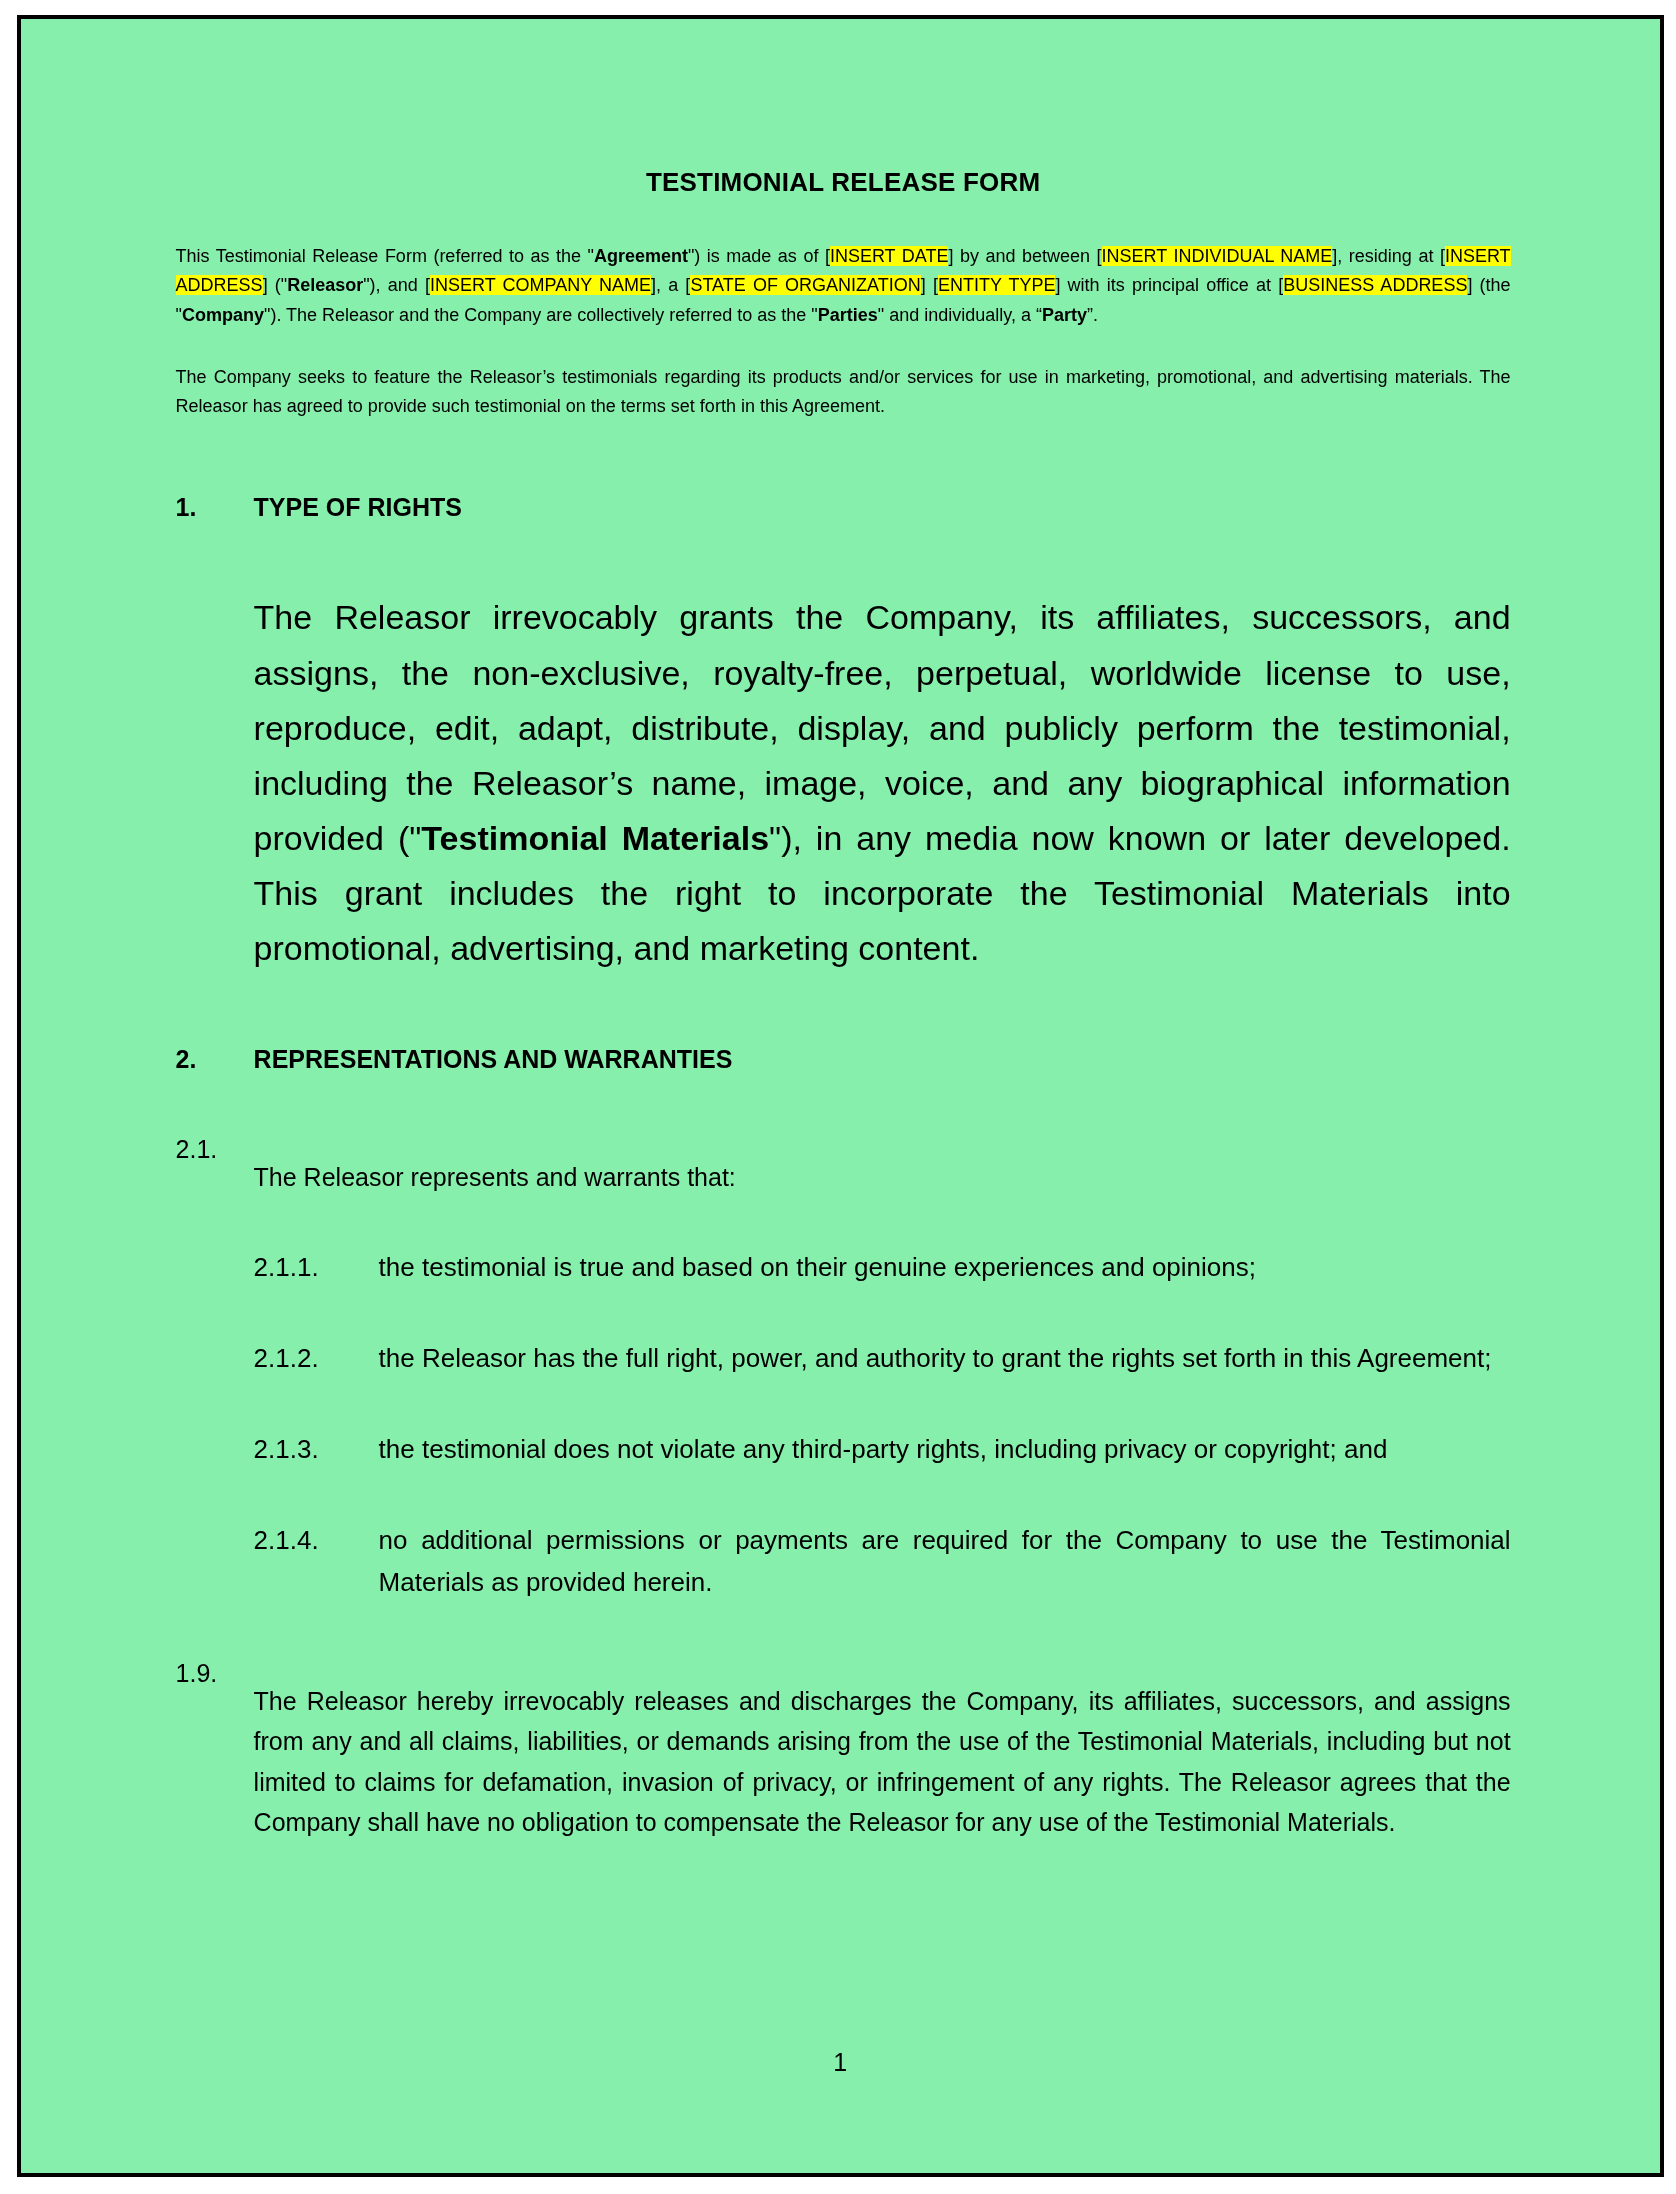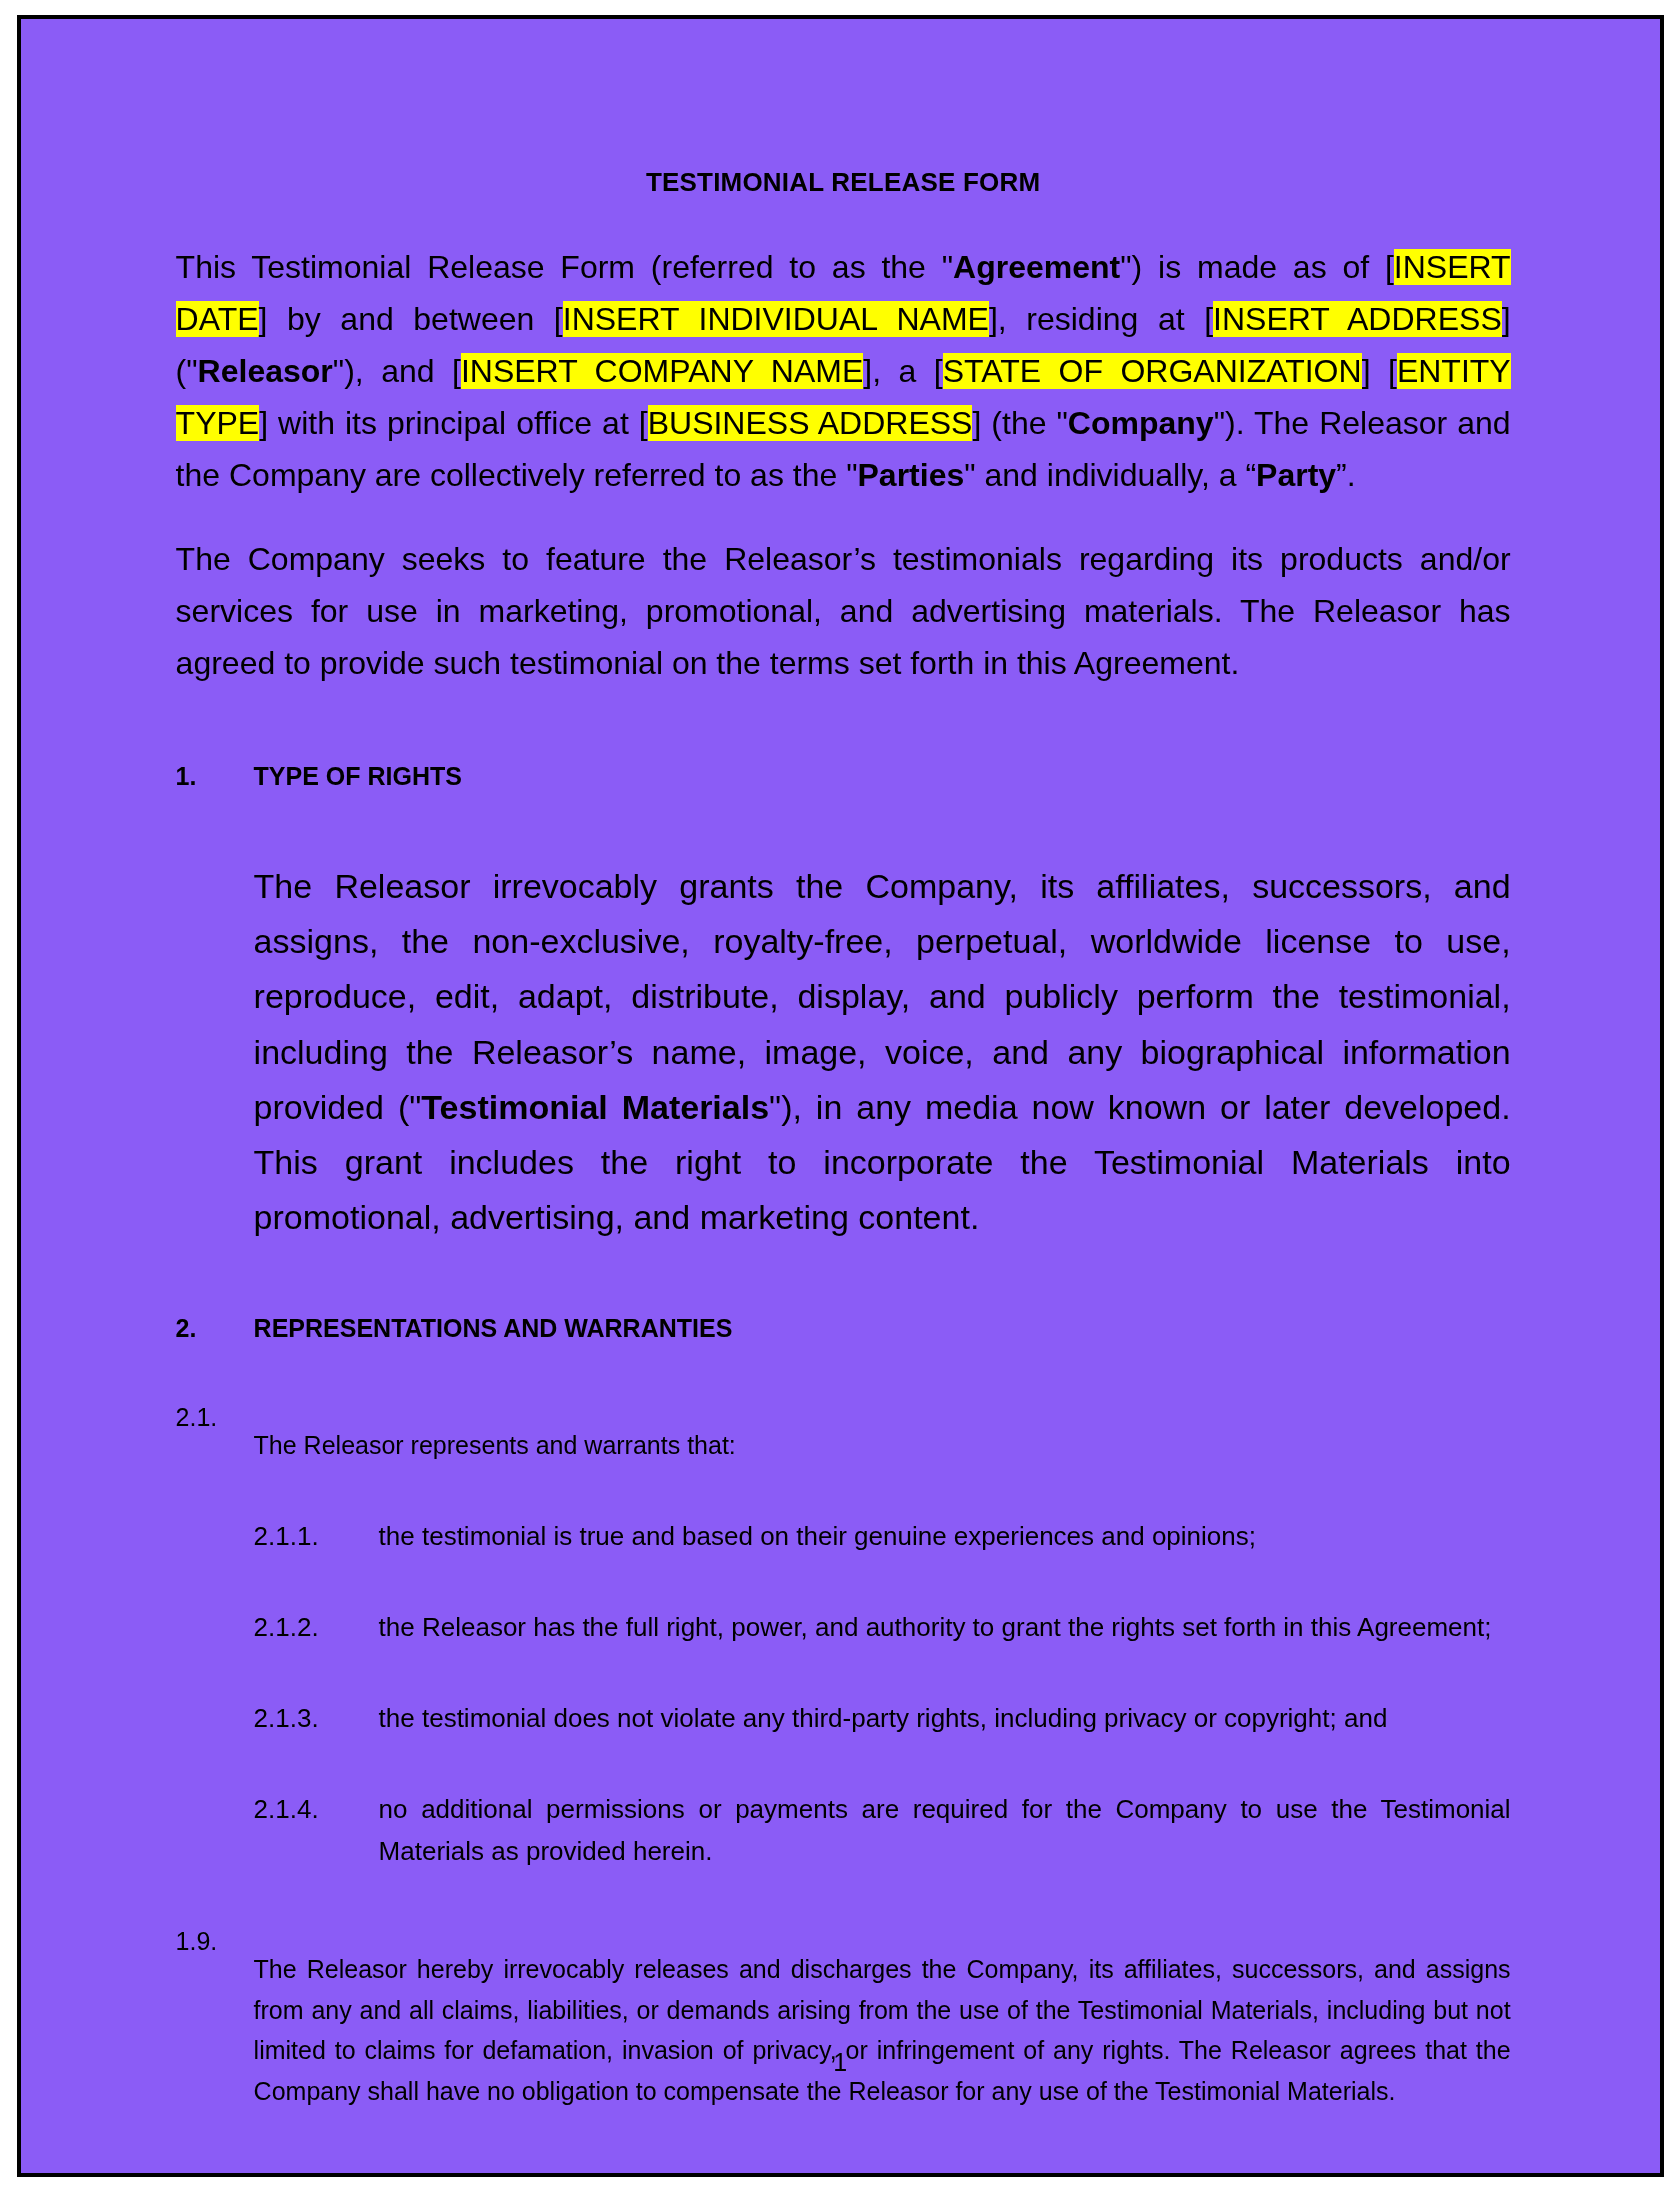--- a/index.html
+++ b/index.html
@@ -17,21 +17,21 @@
 
   
   #page-frame {
     position: absolute;
     left: 16.6px;
     top: 15px;
     width: 1647px;
     height: 2162px;
     border: 4.4px solid #000000;
     box-sizing: border-box;
-    background: #8b5cf6;
+    background: #86efac;
   }
 
   #page-body {
     position: absolute;
     left: 155px;            
     top: 148px;
     width: 1335px;          
   }
 
   
@@ -41,21 +41,21 @@
     font-size: 26px;
     letter-spacing: 0.2px;
     margin: 0 0 44px 0;
     line-height: 1.2;
   }
 
   
   .para {
     text-align: justify;
     text-justify: inter-word;
-    font-size: 32px;
+    font-size: 18px;
     line-height: 1.62;
     margin: 4px 0 33px 0;
     hyphens: none;
   }
   .para:last-child { margin-bottom: 0; }
 
   .para b, .bold { font-weight: bold; }
 
   .hl {
     background-color: #FFFF00;

